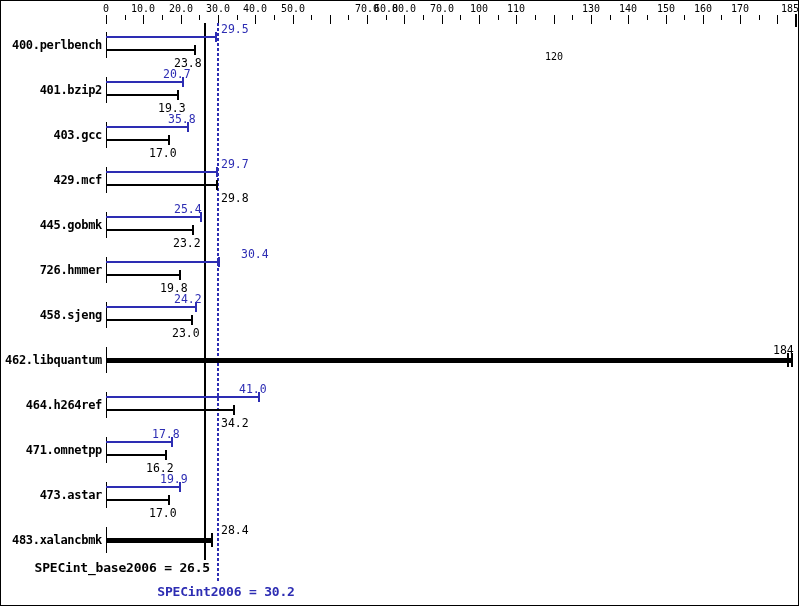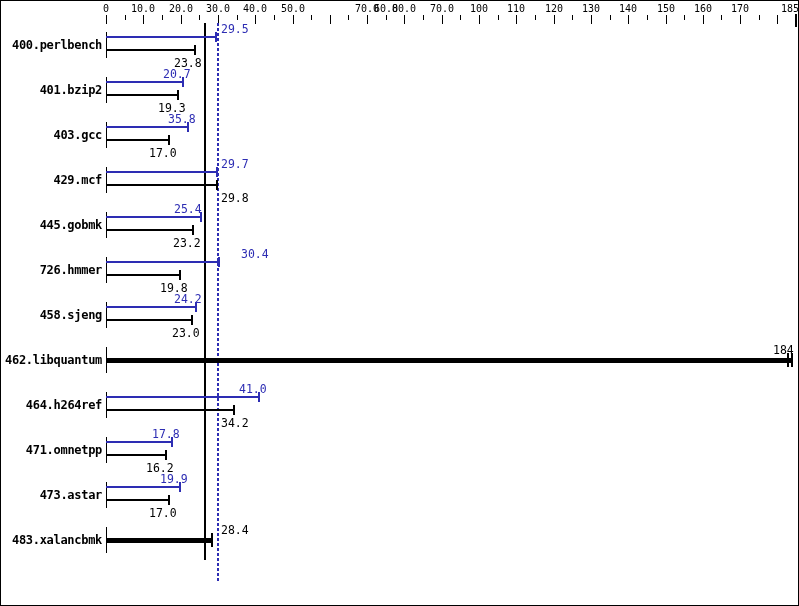--- a/index.html
+++ b/index.html
@@ -93,21 +93,21 @@
       <div class="axis-label" style="left: 155px; width: 50px;">20.0</div>
       <div class="axis-label" style="left: 192px; width: 50px;">30.0</div>
       <div class="axis-label" style="left: 229px; width: 50px;">40.0</div>
       <div class="axis-label" style="left: 267px; width: 50px;">50.0</div>
       <div class="axis-label" style="left: 320px; width: 50px; margin-left: 40px;">60.0</div>
       <div class="axis-label" style="left: 341px; width: 50px;">70.0</div>
       <div class="axis-label" style="left: 378px; width: 50px;">80.0</div>
       <div class="axis-label" style="left: 416px; width: 50px;">70.0</div>
       <div class="axis-label" style="left: 453px; width: 50px;">100</div>
       <div class="axis-label" style="left: 490px; width: 50px;">110</div>
-      <div class="axis-label" style="left: 528px; width: 50px;">120</div>
+      <div class="axis-label" style="left: 528px; width: 50px; margin-top: 48px;">120</div>
       <div class="axis-label" style="left: 565px; width: 50px;">130</div>
       <div class="axis-label" style="left: 602px; width: 50px;">140</div>
       <div class="axis-label" style="left: 640px; width: 50px;">150</div>
       <div class="axis-label" style="left: 677px; width: 50px;">160</div>
       <div class="axis-label" style="left: 714px; width: 50px;">170</div>
       <div class="axis-label" style="left: 748px; width: 50px; text-align: right;">185</div>
     </div>
   <div id="refline-base" class="vline-base" style="left: 203px; top: 22px; height: 537px;"></div>
   <div id="refline-peak" class="vline-peak" style="left: 216px; top: 22px; height: 560px; background: repeating-linear-gradient(rgb(45, 45, 179) 0px, rgb(45, 45, 179) 3px, transparent 3px, transparent 5px);"></div>
   <div id="rows">
@@ -220,13 +220,15 @@
         <div class="val-label" style="left: 148px; top: 506px; color: rgb(0, 0, 0);">17.0</div>
       </div>
       <div>
         <div class="bench-label" style="top: 531px;">483.xalancbmk</div>
         <div class="bracket" style="left: 105px; top: 526px; height: 26px;"></div>
         <div class="bar" style="left: 105px; top: 537px; width: 107px; height: 5px; background: rgb(0, 0, 0);"></div>
         <div class="bar-cap" style="left: 210px; top: 532px; height: 14px; background: rgb(0, 0, 0);"></div>
         <div class="val-label" style="left: 220px; top: 523px; color: rgb(0, 0, 0);">28.4</div>
       </div>
     </div>
+  <div id="summary-base" class="summary">SPECint_base2006 = 26.5</div>
+  <div id="summary-peak" class="summary" style="color: rgb(45, 45, 179);">SPECint2006 = 30.2</div>
 </div>
 
 </body></html>

